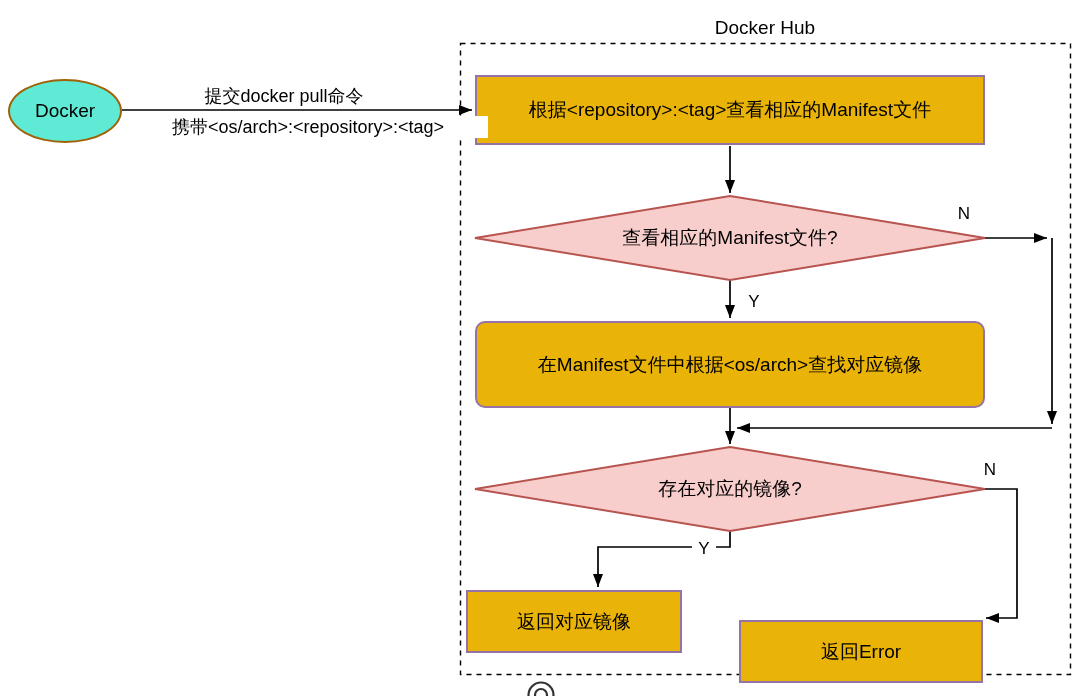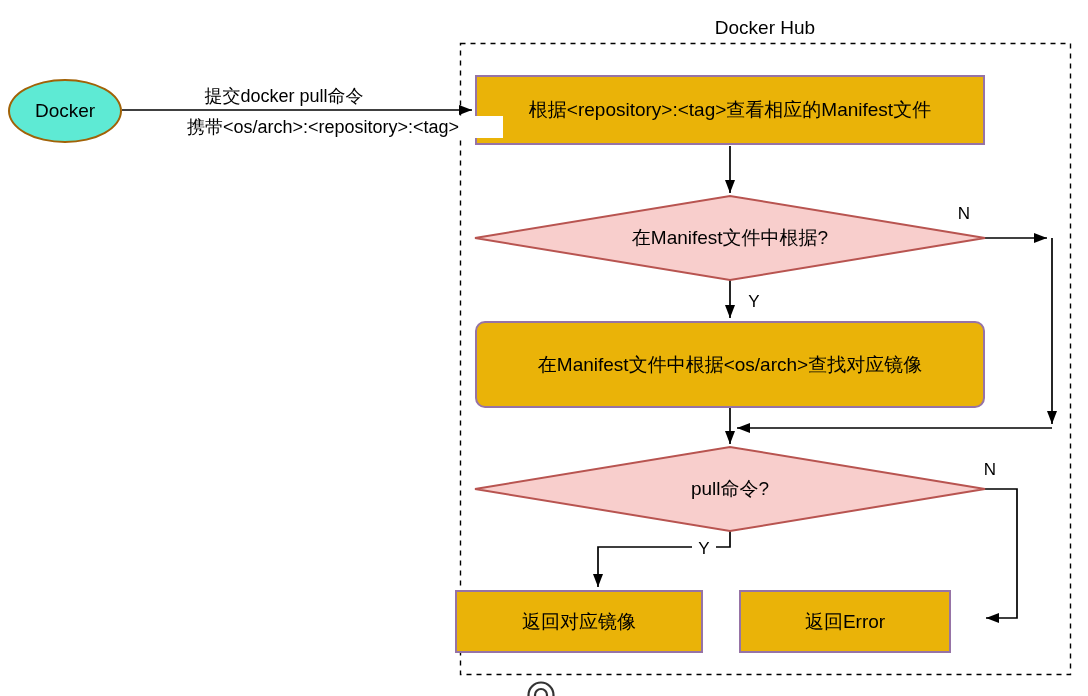--- a/index.html
+++ b/index.html
@@ -60,32 +60,32 @@
       <circle cx="541" cy="695" r="12.5"></circle>
       <circle cx="541" cy="695" r="6"></circle>
     </g>
   </svg>
 
   <div class="abs container-title" style="left:640px;top:5px;width:250px;height:22px;margin-top:12px;">Docker Hub</div>
 
   <div class="abs node ellipse-node" style="left:8px;top:79px;width:114px;height:64px;">Docker</div>
 
   <div class="abs edge-label" style="left:164px;top:85px;width:240px;height:22px;">提交docker pull命令</div>
-  <div class="abs edge-label" style="left:143px;top:116px;width:360px;height:22px;">携带&lt;os/arch&gt;:&lt;repository&gt;:&lt;tag&gt;</div>
+  <div class="abs edge-label" style="left:128px;top:116px;width:360px;height:22px;">携带&lt;os/arch&gt;:&lt;repository&gt;:&lt;tag&gt;</div>
 
   <div class="abs node rect-node" style="left:475px;top:75px;width:510px;height:70px;">根据&lt;repository&gt;:&lt;tag&gt;查看相应的Manifest文件</div>
 
-  <div class="abs node diamond-label" style="left:545px;top:222px;width:370px;height:32px;">在Manifest文件中根据?</div>
+  <div class="abs node diamond-label" style="left:545px;top:222px;width:370px;height:32px;">查看相应的Manifest文件?</div>
 
   <div class="abs branch-label" style="left:952px;top:203px;width:24px;height:22px;">N</div>
   <div class="abs branch-label" style="left:742px;top:291px;width:24px;height:22px;">Y</div>
 
   <div class="abs node rect-node" style="left:475px;top:321px;width:510px;height:87px;border-radius:10px;">在Manifest文件中根据&lt;os/arch&gt;查找对应镜像</div>
 
-  <div class="abs node diamond-label" style="left:580px;top:473px;width:300px;height:32px;">pull命令?</div>
+  <div class="abs node diamond-label" style="left:580px;top:473px;width:300px;height:32px;">存在对应的镜像?</div>
 
   <div class="abs branch-label" style="left:978px;top:459px;width:24px;height:22px;">N</div>
   <div class="abs branch-label" style="left:692px;top:538px;width:24px;height:22px;">Y</div>
 
-  <div class="abs node rect-node" style="left:455px;top:590px;width:248px;height:63px;font-family:Liberation Serif, serif;">返回对应镜像</div>
-  <div class="abs node rect-node" style="left:739px;top:590px;width:212px;height:63px;">返回Error</div>
+  <div class="abs node rect-node" style="left:466px;top:590px;width:216px;height:63px;font-family:Liberation Serif, serif;">返回对应镜像</div>
+  <div class="abs node rect-node" style="left:739px;top:620px;width:244px;height:63px;">返回Error</div>
 
 </div>
 
 </body></html>

